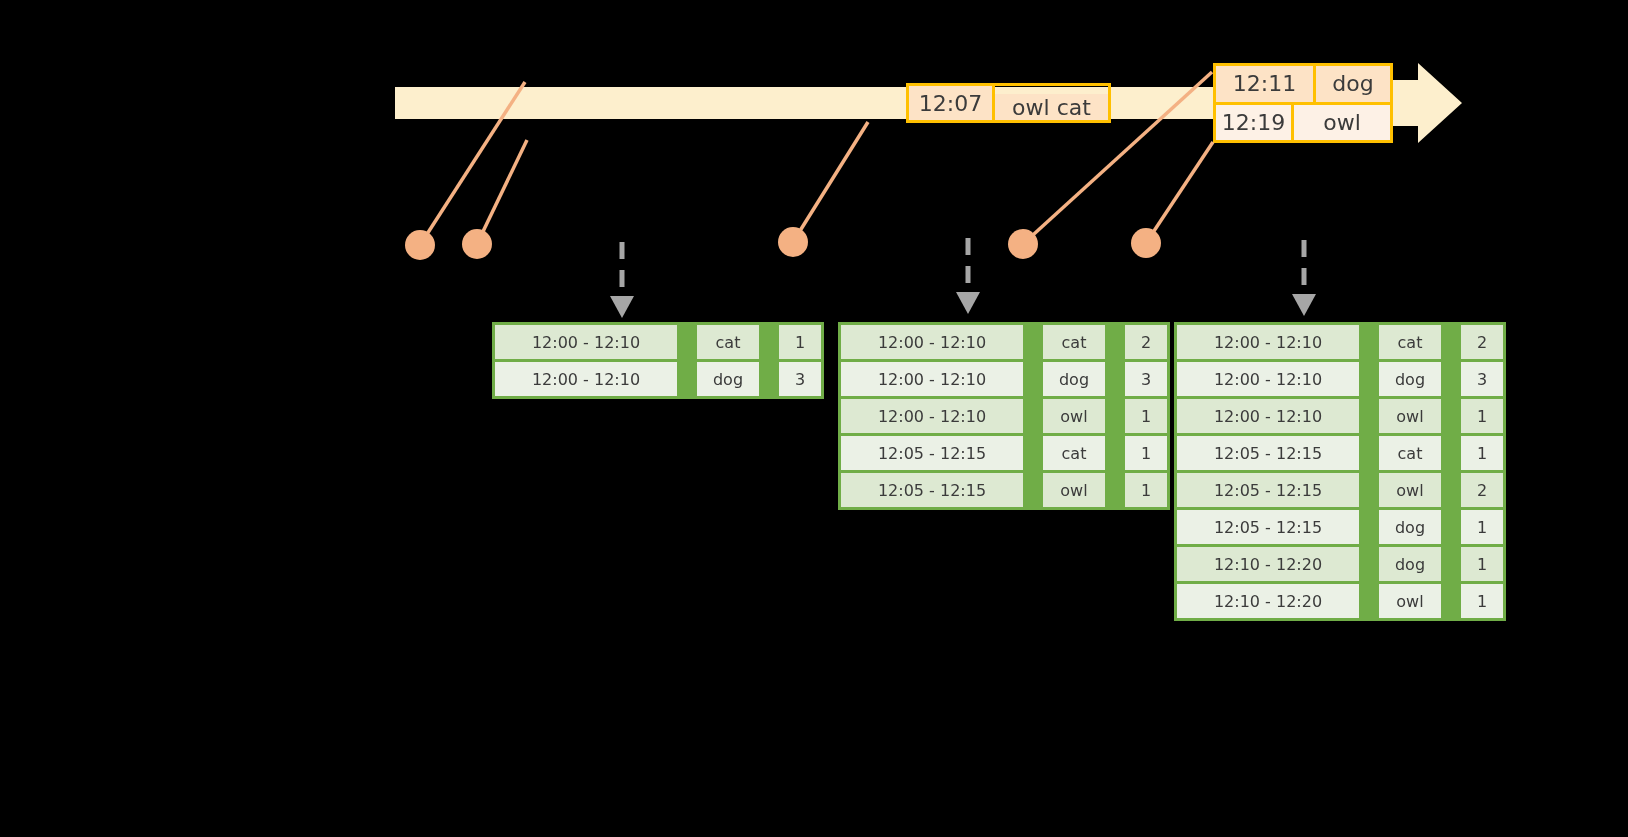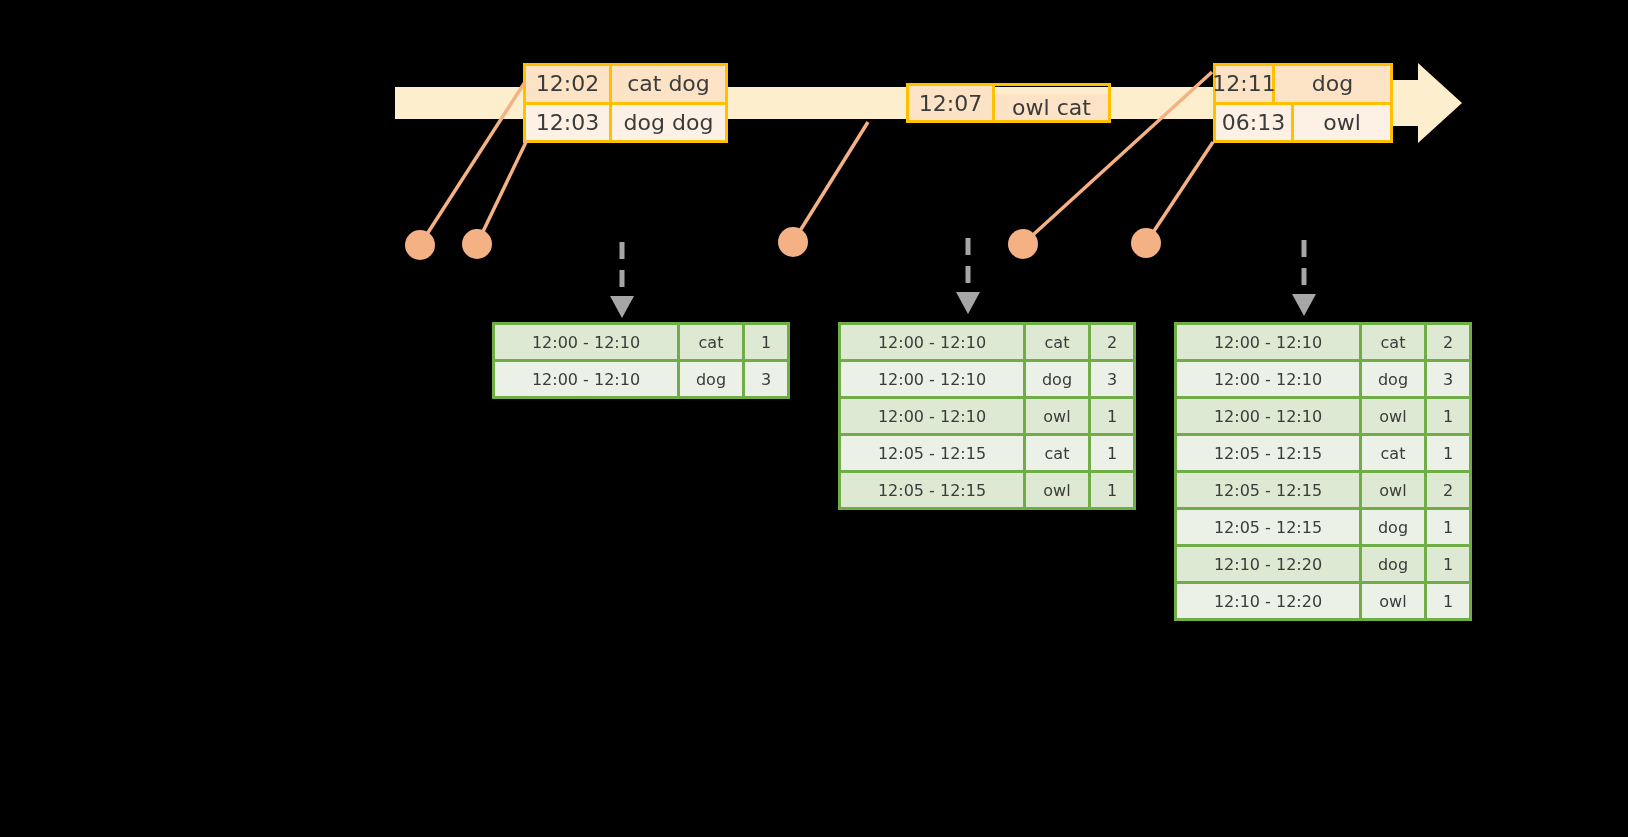--- a/index.html
+++ b/index.html
@@ -25,62 +25,52 @@
   .conn{position:absolute;top:0;left:0;width:1628px;height:837px;pointer-events:none;}
 
   
   .gtable{position:absolute;border:3px solid #70ad47;box-sizing:border-box;
           display:flex;flex-direction:column;background:#70ad47;}
   .gtable .grow{display:flex;}
   .gtable .grow + .grow{margin-top:3px;}
   .gcell{font-size:16px;color:#3b3b3b;display:flex;align-items:center;
          justify-content:center;box-sizing:border-box;height:34px;
          font-family:"DejaVu Sans",sans-serif;}
-  .gcell + .gcell{margin-left:3px;}
+  .gcell + .gcell{margin-left:20px;}
   .grow.shade .gcell{background:#dde9d2;}
   .grow.light .gcell{background:#ebf1e6;}
   .gc-win{width:182px;}
   .gc-key{width:62px;}
   .gc-val{width:42px;}
 </style>
 </head>
 <body>
 
 <div id="stage">
 
   <div class="tl-bar" style="left:395px;top:87px;width:1037px;height:32px;"></div>
   <svg class="conn">
     <polygon points="1418,63 1418,80 1372,80 1372,126 1418,126 1418,143 1462,103" fill="#fdefcd"></polygon>
   </svg>
 
-  <div class="ebox" style="left:523px;top:63px;width:205px;height:80px;">
-    <div class="erow shade">
-      <div class="ecell time" style="width:86px;">12:02</div>
-      <div class="ecell" style="flex:1;">cat dog</div>
-    </div>
-    <div class="erow light">
-      <div class="ecell time" style="width:86px;">12:03</div>
-      <div class="ecell" style="flex:1;">dog dog</div>
-    </div>
-  </div>
 
   <div class="ebox" style="left:906px;top:83px;width:205px;height:40px;">
     <div class="erow shade">
       <div class="ecell time" style="width:86px;">12:07</div>
       <div class="ecell" style="flex:1;margin-top:8px;">owl cat</div>
     </div>
   </div>
 
   <div class="ebox" style="left:1213px;top:63px;width:180px;height:80px;">
     <div class="erow shade">
-      <div class="ecell time" style="width:59px;">12:11</div>
+      <div class="ecell time" style="width:100px;">12:11</div>
       <div class="ecell" style="flex:1;">dog</div>
     </div>
     <div class="erow light">
-      <div class="ecell time" style="width:78px;">06:13</div>
+      <div class="ecell time" style="width:78px;">12:19</div>
       <div class="ecell" style="flex:1;">owl</div>
     </div>
   </div>
 
   <svg class="conn">
     <g stroke="#f4b183" stroke-width="3.5" fill="none">
       <line x1="420" y1="245" x2="525" y2="82"></line>
       <line x1="477" y1="244" x2="527" y2="140"></line>
       <line x1="793" y1="242" x2="868" y2="122"></line>
       <line x1="1023" y1="244" x2="1212" y2="72"></line>

